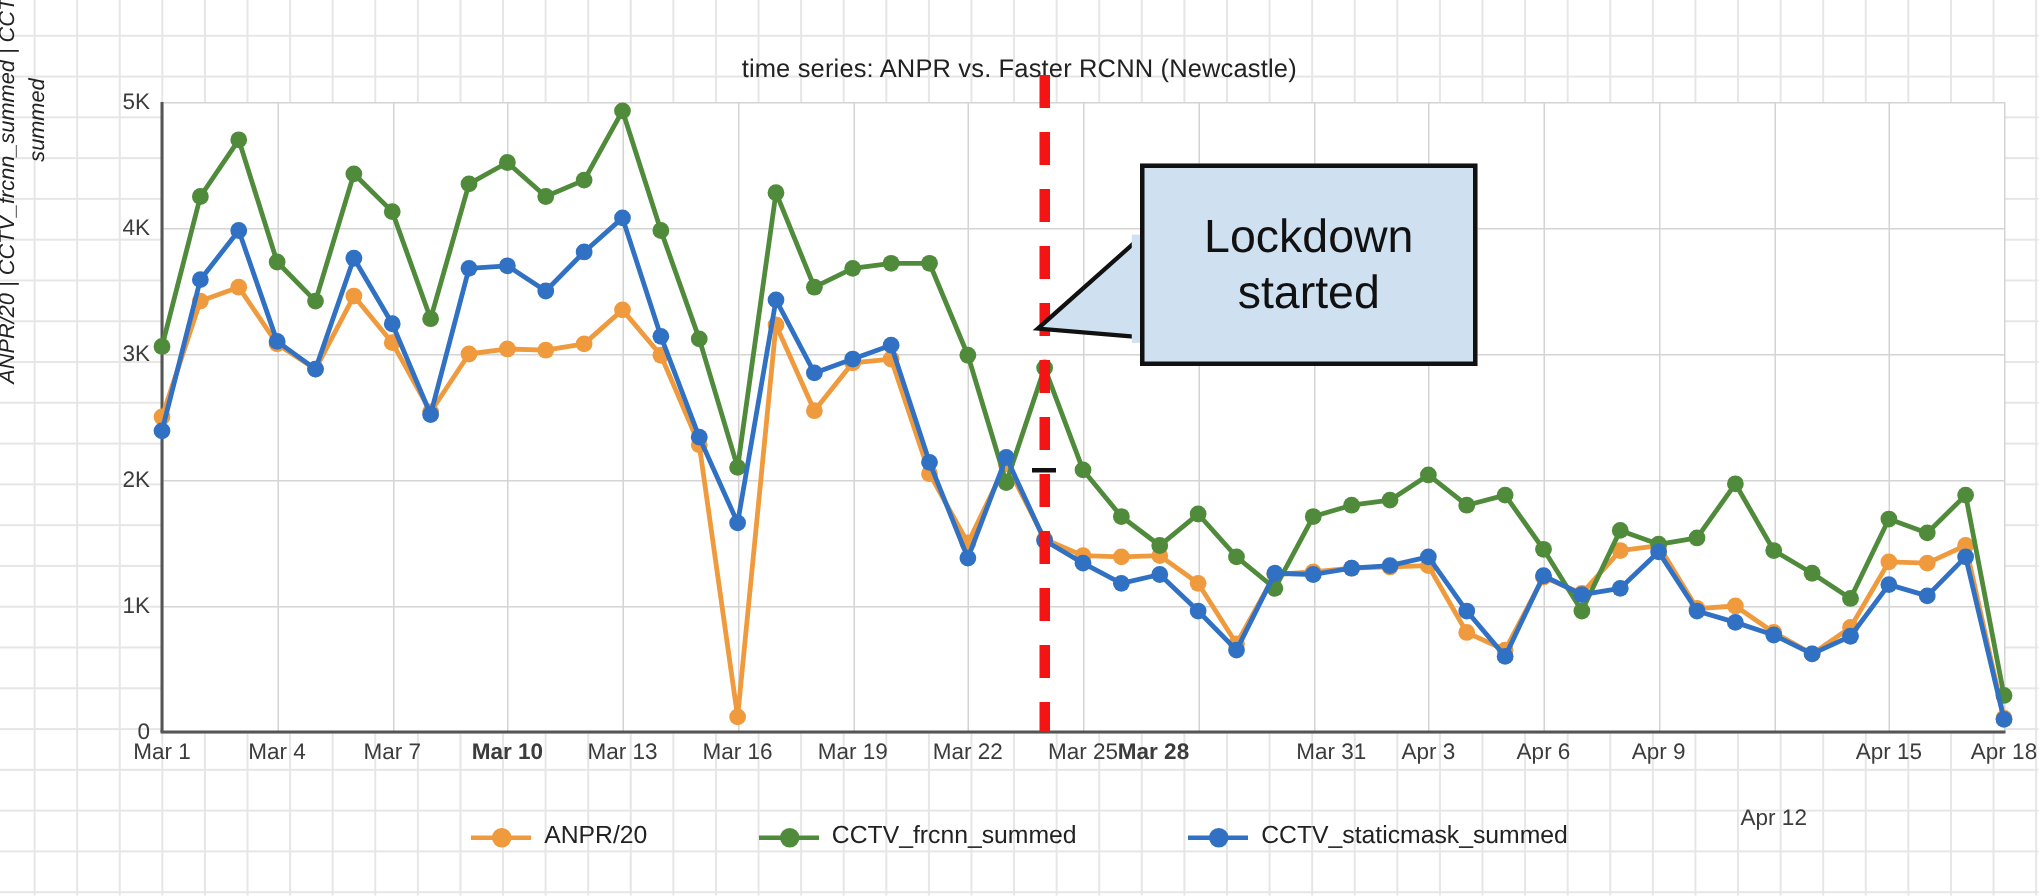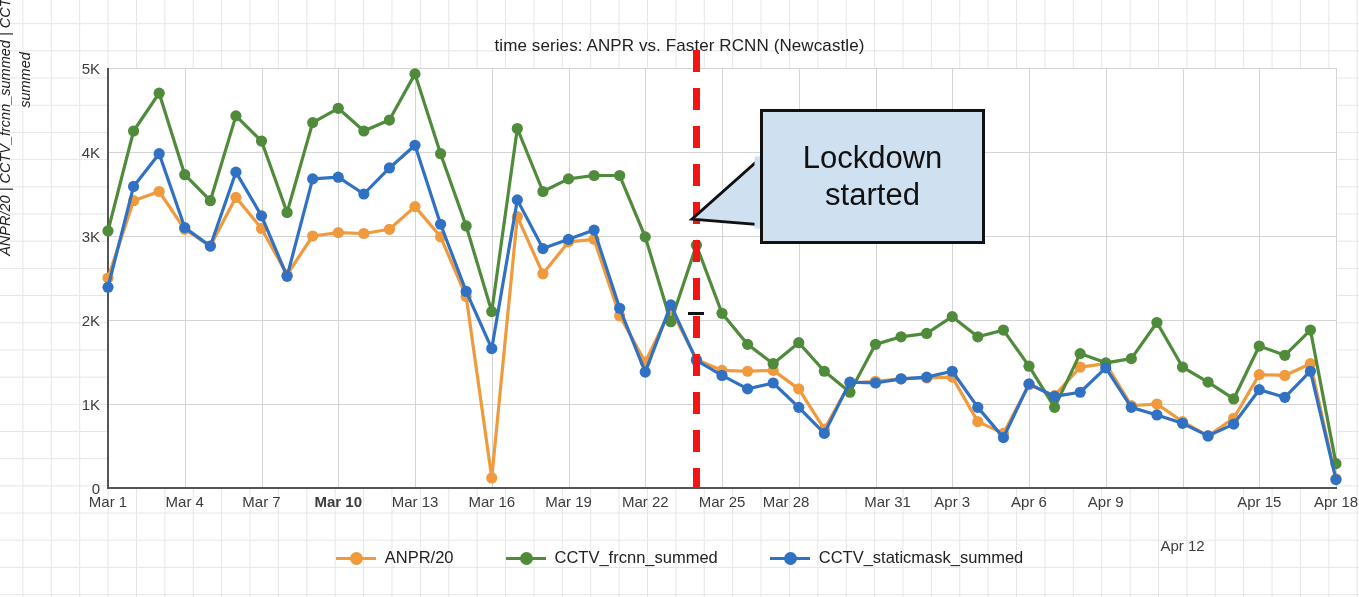--- a/index.html
+++ b/index.html
@@ -177,21 +177,21 @@
     overflow: visible;
   }
 
   
   #legend {
     position: absolute;
     left: 0; top: 548px;
     width: 1359px;
     display: flex;
     justify-content: center;
-    gap: 52px;
+    gap: 74px;
     align-items: center;
   }
   .legend-item {
     display: flex;
     align-items: center;
     gap: 9px;
     font-size: 16.5px;
     color: #222;
   }
   .legend-swatch {
@@ -436,21 +436,21 @@
   <div id="xlabels">
       <div class="xtick-label" style="left: 0px;">Mar 1</div>
       <div class="xtick-label" style="left: 76.75px;">Mar 4</div>
       <div class="xtick-label" style="left: 153.5px;">Mar 7</div>
       <div class="xtick-label" style="left: 230.25px; font-weight: bold;">Mar 10</div>
       <div class="xtick-label" style="left: 307px;">Mar 13</div>
       <div class="xtick-label" style="left: 383.75px;">Mar 16</div>
       <div class="xtick-label" style="left: 460.5px;">Mar 19</div>
       <div class="xtick-label" style="left: 537.25px;">Mar 22</div>
       <div class="xtick-label" style="left: 614px;">Mar 25</div>
-      <div class="xtick-label" style="left: 678px;">Mar 28</div>
+      <div class="xtick-label" style="left: 661px; font-weight: bold;">Mar 28</div>
       <div class="xtick-label" style="left: 767.5px; margin-left: 12px;">Mar 31</div>
       <div class="xtick-label" style="left: 844.25px;">Apr 3</div>
       <div class="xtick-label" style="left: 921px;">Apr 6</div>
       <div class="xtick-label" style="left: 997.75px;">Apr 9</div>
       <div class="xtick-label" style="left: 1074.5px; margin-top: 44px;">Apr 12</div>
       <div class="xtick-label" style="left: 1151.25px;">Apr 15</div>
       <div class="xtick-label" style="left: 1228px;">Apr 18</div>
     </div>
 
   <div id="callout">

